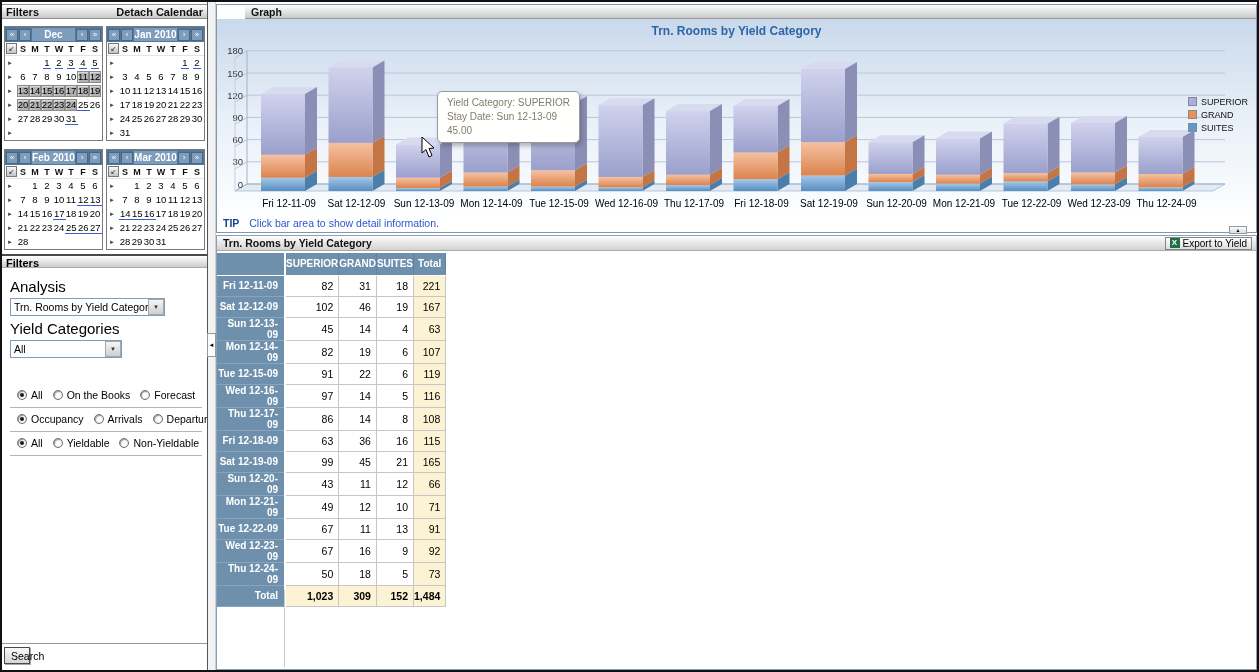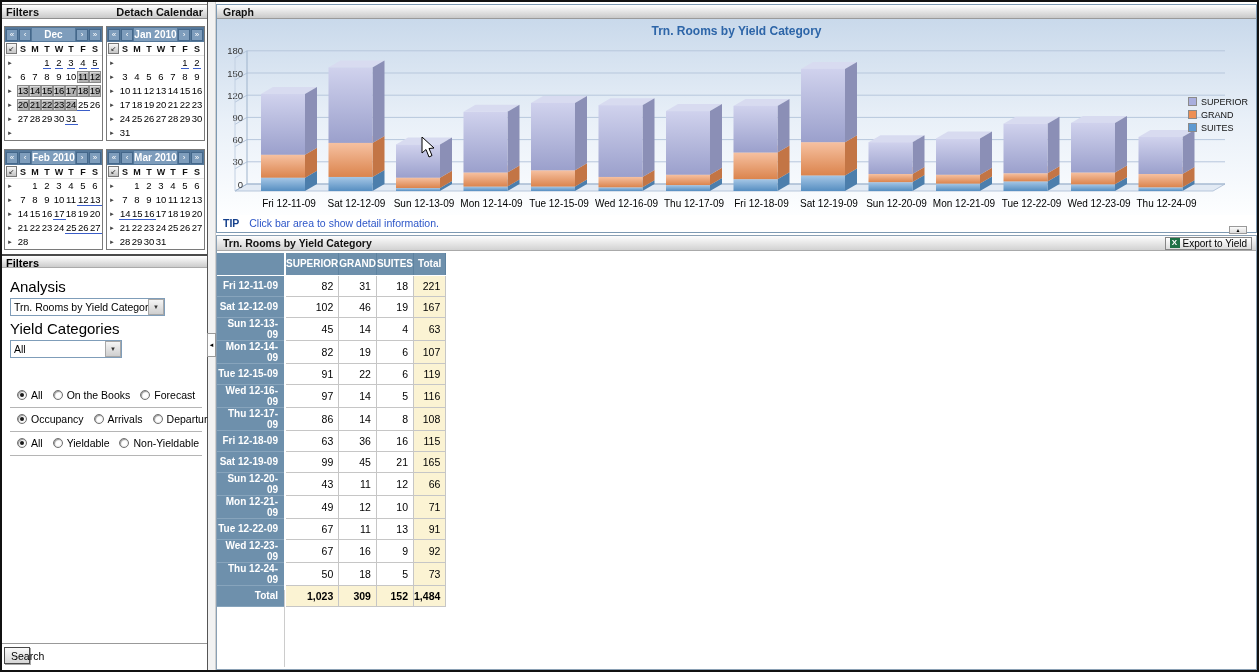--- a/index.html
+++ b/index.html
@@ -50,21 +50,21 @@
 
   
   #v-splitter { position:absolute; left:206px; top:0; width:8px; height:668px; background:#f2f2f2; border-right:1px solid #cfcfcf; }
   #v-collapse { position:absolute; left:205px; top:331px; width:9px; height:24px; background:#fdfdfd; border:1px solid #999;
     font-size:6px; display:flex; align-items:center; justify-content:center; cursor:pointer; padding:0; }
 
   
   #main { position:absolute; left:214px; top:0; width:1041px; height:668px; background:#fff; }
   #graph-panel { position:absolute; top:2px; left:0; width:1041px; height:229px; border:1px solid #7d99b2; background:#fff; }
   .panel-header { height:14px; background:linear-gradient(#ffffff,#c9c9c9); border-bottom:1px solid #9a9a9a;
-     font-size:10.5px; font-weight:bold; padding:1px 0 0 6px; color:#111; }
+     font-size:10.5px; font-weight:bold; padding:1px 0 0 6px; color:#111;margin-left:28px; }
   #chart-area { position:relative; height:196px; overflow:hidden;
      background:linear-gradient(#c9d9eb 0%, #e9f0f8 52%, #fdfeff 100%); }
   #chart-title { position:absolute; top:5px; left:0; right:0; text-align:center; color:#2d65a8; font-weight:bold; font-size:12px; }
   #chart-svg { position:absolute; left:0; top:0; }
   #legend { position:absolute; right:8px; top:76px; }
   .legend-row { display:flex; align-items:center; gap:4px; height:13px; font-size:9px; color:#111; }
   .sw { width:9px; height:9px; border:1px solid #8a8a8a; }
   #tooltip { position:absolute; left:220px; top:72px; background:#fffffd; border:1px solid #9a9a9a; border-radius:5px;
      box-shadow:2px 3px 4px rgba(60,60,60,.35); padding:4px 9px; font-size:10px; line-height:1.4; color:#817c6c; white-space:nowrap; }
   #cursor { position:absolute; left:204px; top:118px; }
@@ -705,20 +705,25 @@
             </div>
             <div class="legend-row">
               <span class="sw" style="background: rgb(238, 143, 84);"></span>
               <span>GRAND</span>
             </div>
             <div class="legend-row">
               <span class="sw" style="background: rgb(93, 154, 210);"></span>
               <span>SUITES</span>
             </div>
           </div>
+        <div id="tooltip">
+          <div>Yield Category: SUPERIOR</div>
+          <div>Stay Date: Sun 12-13-09</div>
+          <div>45.00</div>
+        </div>
         <svg id="cursor" width="14" height="21">
           <polygon points="1,0 1,16 5,12.5 8,20 11,18.5 8,11.5 13,11" fill="#fff" stroke="#000" stroke-width="1"></polygon>
         </svg>
       </div>
       <div id="tip-bar">
         <span id="tip-prefix">TIP</span>
         <span id="tip-text">Click bar area to show detail information.</span>
       </div>
     </div>
 

